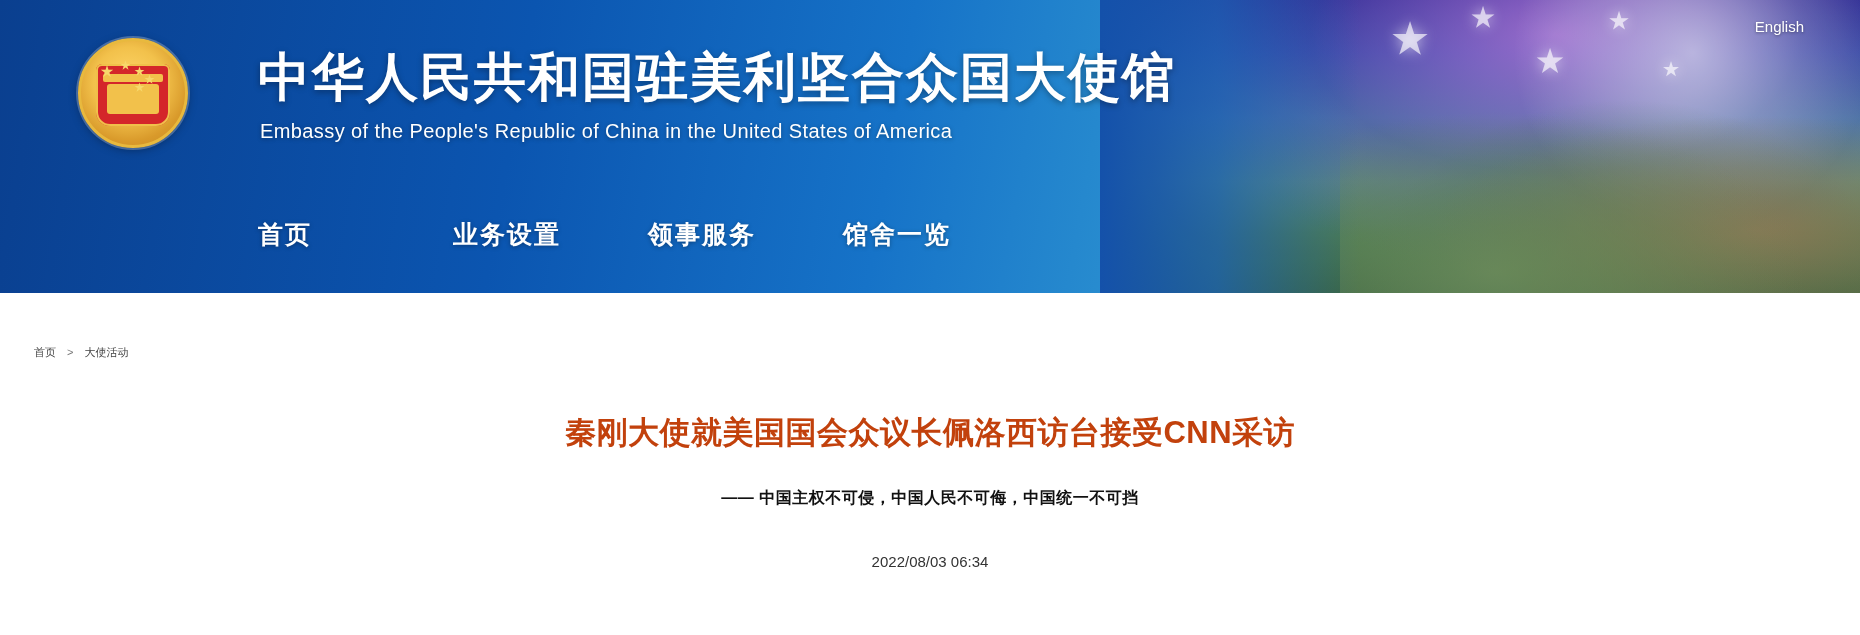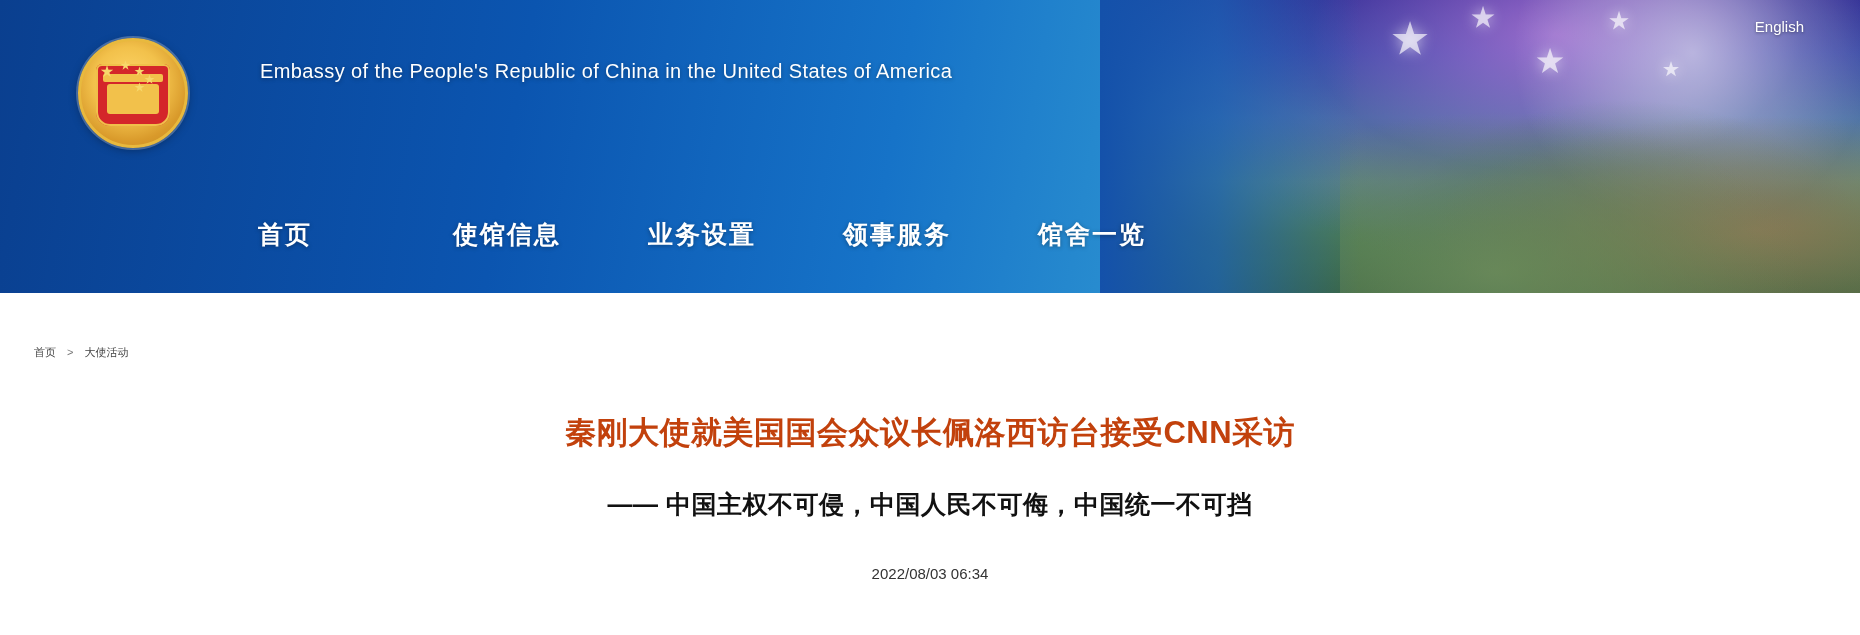--- a/index.html
+++ b/index.html
@@ -198,21 +198,21 @@
     padding: 0 240px;
   }
   .article h1 {
     font-size: 31px;
     font-weight: 700;
     color: #c2410c;
     margin: 0;
     letter-spacing: 0.5px;
   }
   .article h2 {
-    font-size: 25px;
+    font-size: 16px;
     font-weight: 700;
     color: #111111;
     margin: 34px 0 0 0;
     letter-spacing: 0.5px;
   }
   .article .pubtime {
     margin-top: 44px;
     font-size: 15px;
     color: #333333;
   }
@@ -240,26 +240,26 @@
     <div class="emblem-stars">
       <i style="left:0px;  top:2px;  font-size:14px;">★</i>
       <i style="left:20px; top:-2px;">★</i>
       <i style="left:34px; top:4px;">★</i>
       <i style="left:44px; top:12px;">★</i>
       <i style="left:34px; top:20px;">★</i>
     </div>
   </div>
 
   <div class="banner-text">
+    <div class="title-cn">中华人民共和国驻美利坚合众国大使馆</div>
     <div class="title-en">Embassy of the People's Republic of China in the United States of America</div>
   </div>
 
   <nav class="nav">
     <a href="#">首页</a>
-    <a href="#">使馆信息</a>
     <a href="#">业务设置</a>
     <a href="#">领事服务</a>
     <a href="#">馆舍一览</a>
   </nav>
 </header>
 
 <div class="breadcrumb">
   <a href="#">首页</a>
   <span class="sep">&gt;</span>
   <a href="#">大使活动</a>

